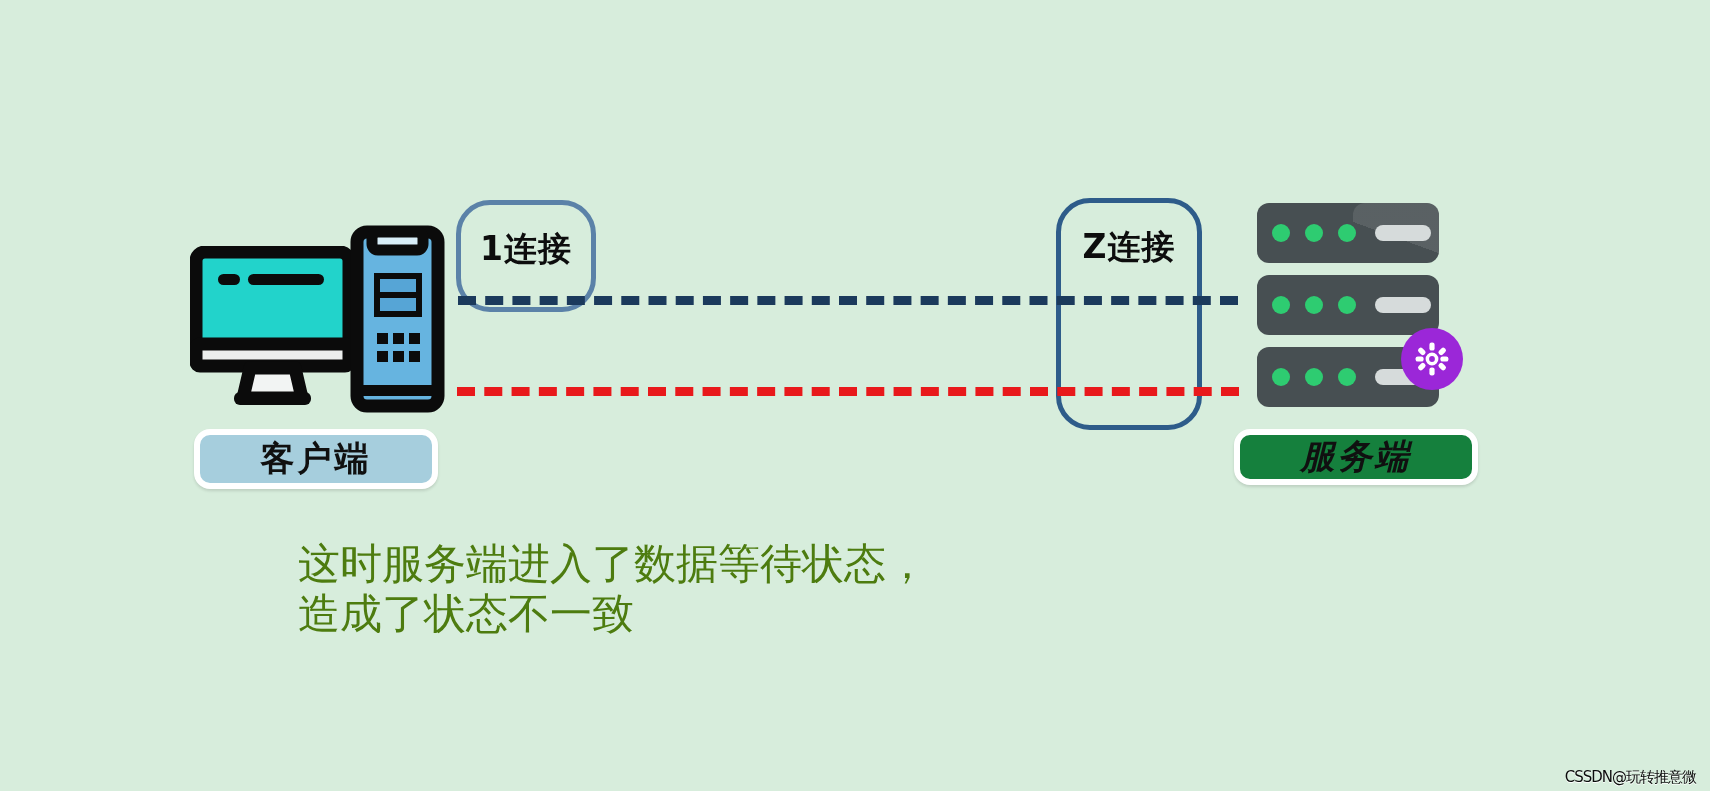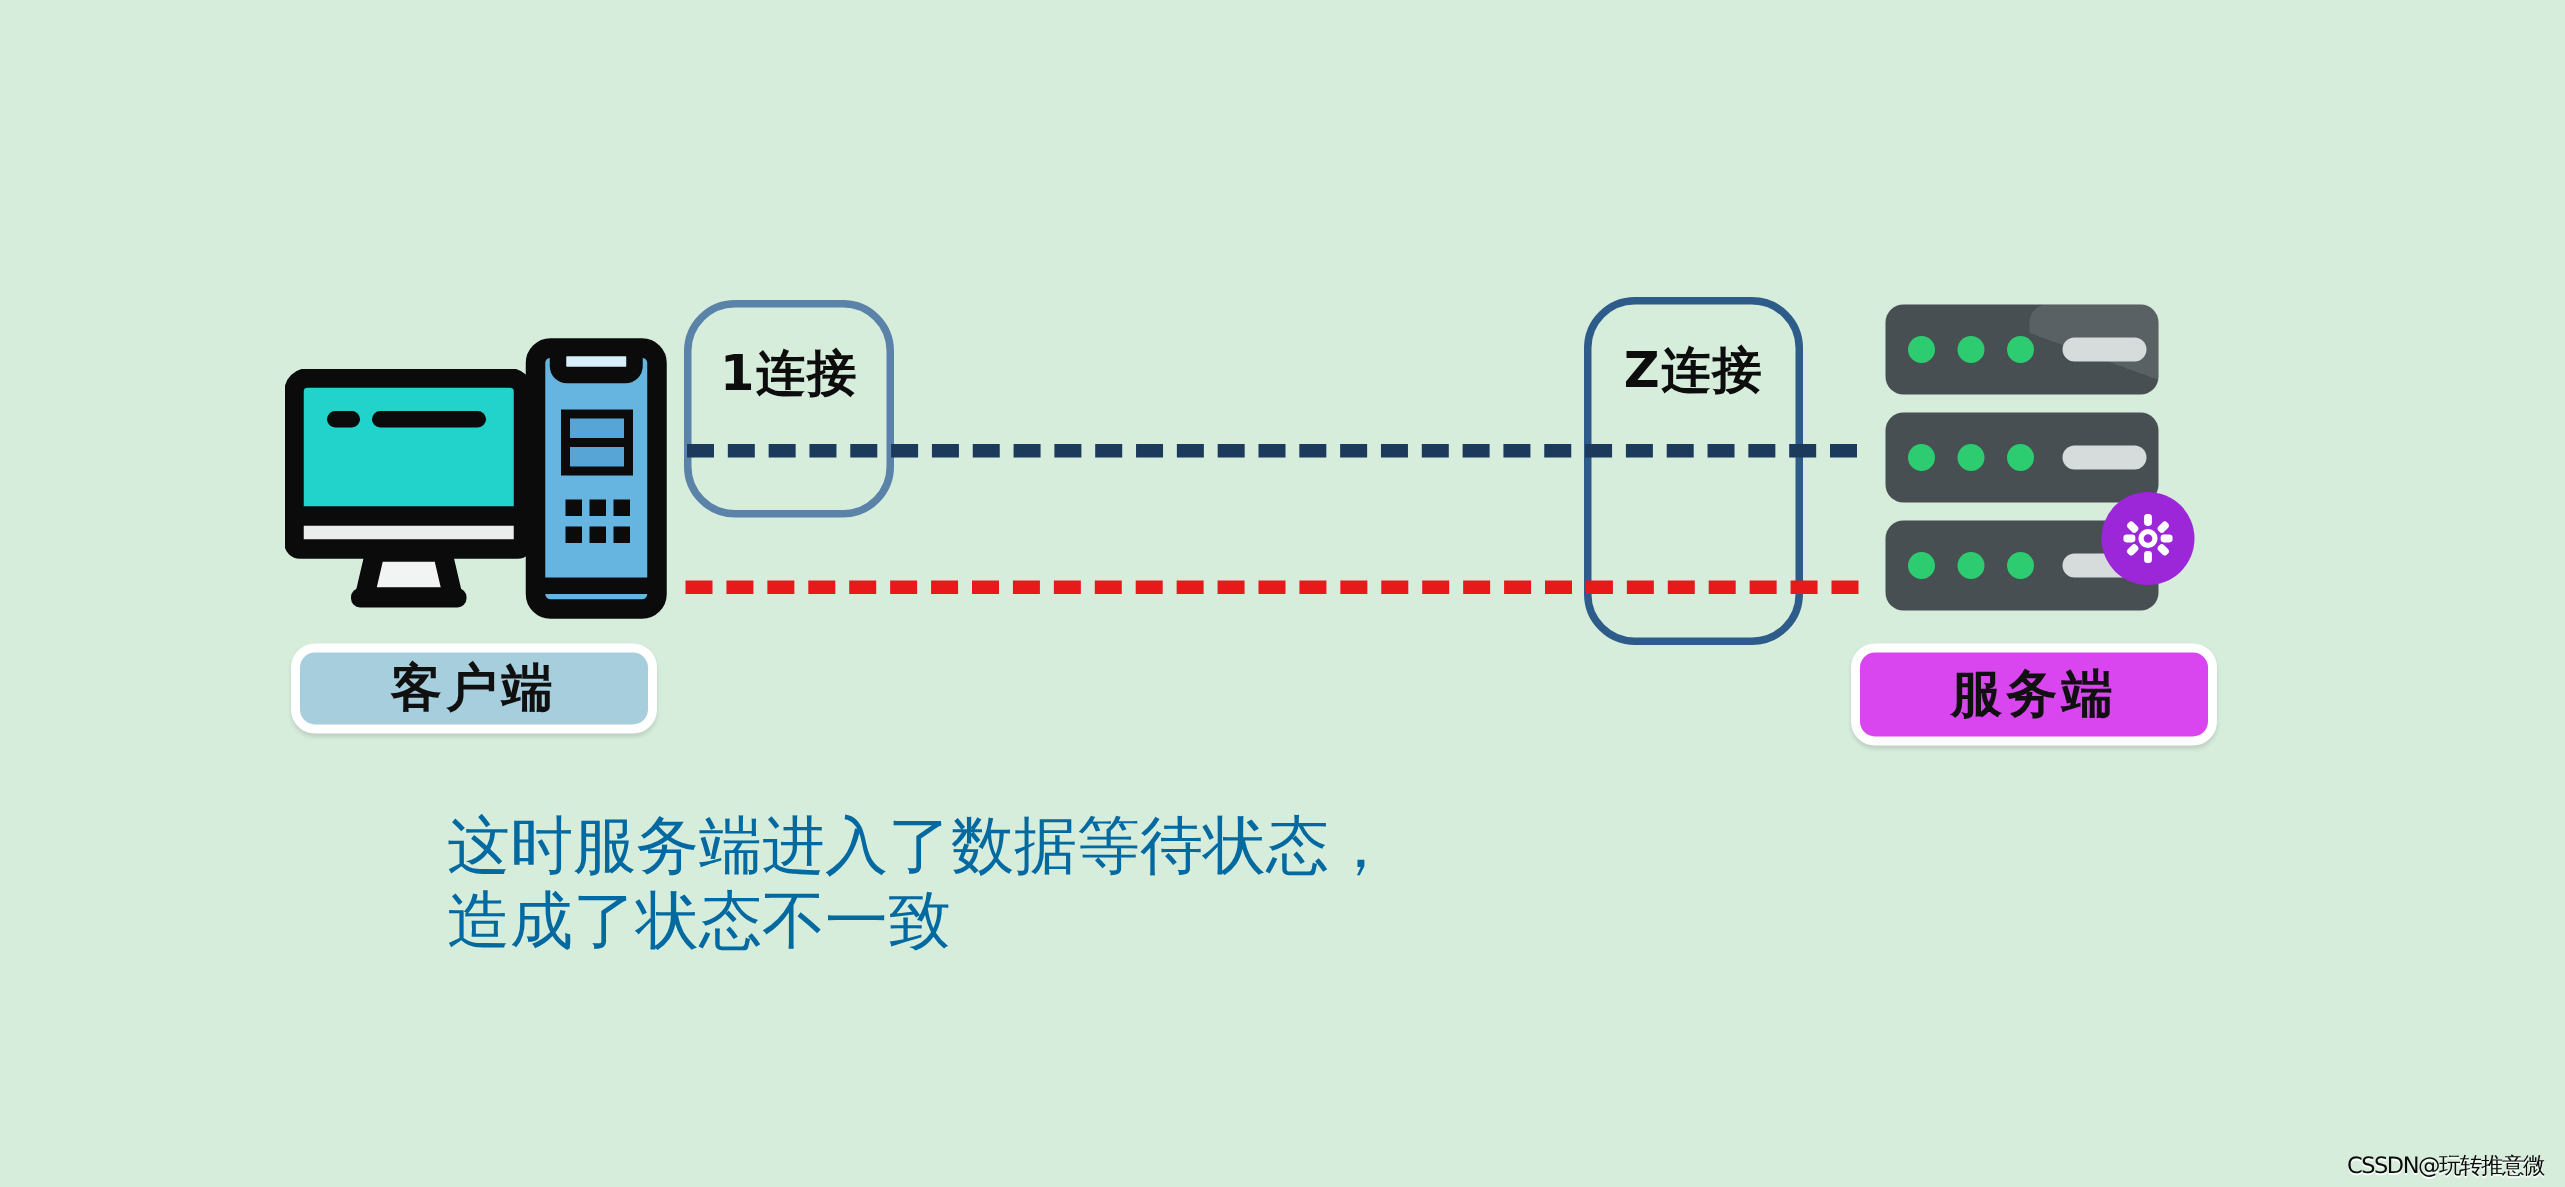--- a/index.html
+++ b/index.html
@@ -46,21 +46,21 @@
     color:#101010;
     font-family:"DejaVu Sans","Liberation Sans",sans-serif;
     letter-spacing:3px;
     box-shadow:0 2px 3px rgba(0,0,0,.12);
   }
 
   
   #note {
     position:absolute;
     left:298px; top:540px;
-    color:#0369a1;
+    color:#4d7c0f;
     font-family:"DejaVu Sans","Liberation Sans",sans-serif;
     font-size:42px;
     line-height:48px;
     letter-spacing:0px;
     white-space:nowrap;
   }
   #note div { margin-bottom:2px; }
 
   
   #watermark {
@@ -123,21 +123,21 @@
     <rect x="27" y="108" width="11" height="11" fill="#0b0b0b"></rect>
     <rect x="43" y="108" width="11" height="11" fill="#0b0b0b"></rect>
     <rect x="59" y="108" width="11" height="11" fill="#0b0b0b"></rect>
     <rect x="27" y="126" width="11" height="11" fill="#0b0b0b"></rect>
     <rect x="43" y="126" width="11" height="11" fill="#0b0b0b"></rect>
     <rect x="59" y="126" width="11" height="11" fill="#0b0b0b"></rect>
 
     <rect x="7" y="160" width="81" height="11" fill="#0b0b0b"></rect>
   </svg>
 
-  <div class="abs conn-box" style="left:456px; top:200px; width:140px; height:145px;">
+  <div class="abs conn-box" style="left:456px; top:200px; width:140px; height:112px;">
     <span class="conn-label" style="top:22px; font-size:33px;">1连接</span>
   </div>
 
   <div class="abs conn-box" style="left:1056px; top:198px; width:146px; height:232px; border-color:#2e5c8a;padding-left:33px;">
     <span class="conn-label" style="top:22px; font-size:33px;">Z连接</span>
   </div>
 
   <div class="abs dash-line" style="left:458px; top:296px; width:780px; border-top-width:9px; border-top-color:#1b3a5c;"></div>
 
   <div class="abs dash-line" style="left:457px; top:387px; width:782px; border-top-width:9px; border-top-color:#e8191b;"></div>
@@ -177,21 +177,21 @@
         <rect x="5.2" y="21.6" width="5.2" height="8" rx="2.2" transform="rotate(45 7.8 25.6)"></rect>
         <rect x="25.6" y="21.6" width="5.2" height="8" rx="2.2" transform="rotate(-45 28.2 25.6)"></rect>
       </g>
     </svg>
   </div>
 
   <div class="abs caption-pill" style="left:194px; top:429px; width:244px; height:60px; background:#a6cedd; font-size:34px;">
     <span>客户端</span>
   </div>
 
-  <div class="abs caption-pill" style="left:1234px; top:429px; width:244px; height:68px; background:#d946ef; font-size:34px;">
+  <div class="abs caption-pill" style="left:1234px; top:429px; width:244px; height:56px; background:#15803d; font-size:34px;font-style:italic;">
     <span>服务端</span>
   </div>
 
   <div id="note">
     <div>这时服务端进入了数据等待状态，</div>
     <div>造成了状态不一致</div>
   </div>
 
   <div id="watermark">CSSDN@玩转推意微</div>
 

